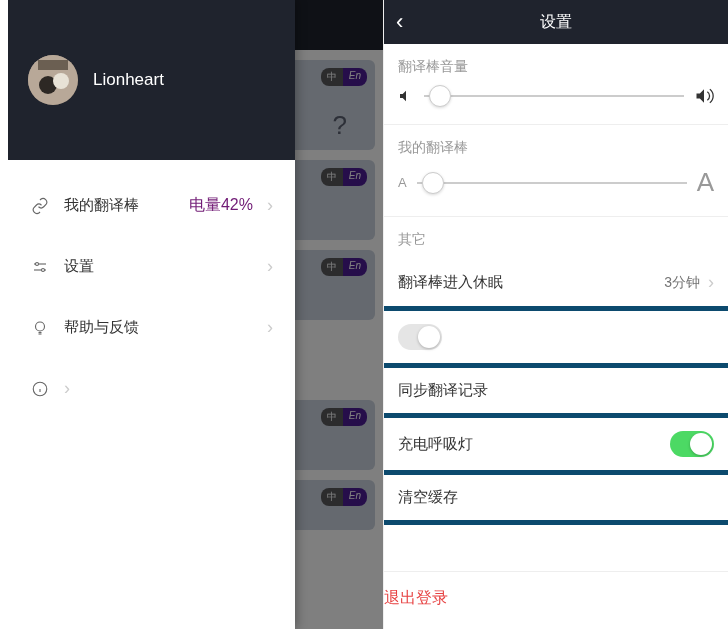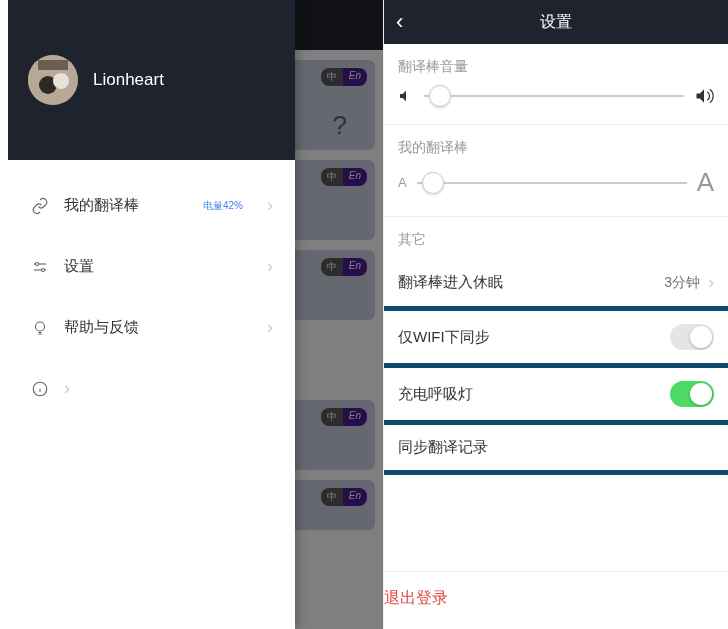--- a/index.html
+++ b/index.html
@@ -12,21 +12,21 @@
     .drawer { position: relative; width: 295px; height: 100%; background: #fff; z-index: 10; box-shadow: 2px 0 10px rgba(0,0,0,0.3); padding-left: 8px; }
     .drawer-header { height: 160px; background: #1f232d; display: flex; align-items: center; padding: 0 20px; gap: 15px; }
     .avatar { width: 50px; height: 50px; border-radius: 50%; background: linear-gradient(135deg, #c9b8a8 0%, #8a7b6d 40%, #3a3530 100%); overflow:hidden; display:flex; align-items:center; justify-content:center; }
     .avatar svg { width:50px; height:50px; }
     .username { color: #fff; font-size: 17px; font-weight: 400; }
     
     .menu { padding: 15px 0; }
     .menu-item { display: flex; align-items: center; padding: 20px 22px; cursor: pointer; }
     .mi-icon { width: 20px; color: #666; margin-right: 14px; display: flex; align-items: center; justify-content: center; }
     .mi-label { flex: 1; font-size: 15px; color: #333; }
-    .mi-right { font-size: 10px; color: #3b82f6; margin-right: 24px; }
+    .mi-right { font-size: 16px; color: #701a75; margin-right: 14px; }
     .chev { color: #ccc; font-size: 18px; }
     .bg-header { height: 50px; background: #1f232d; position:absolute; top:0; left:0; right:0;}
     .bg-cards { position:absolute; top:60px; left:0; right:0; display:flex; flex-direction:column; gap:10px; padding:0 8px;}
     .bg-card { height: 90px; background: #cbd2de; border-radius: 6px; position:relative; }
     .bg-pill { position:absolute; right:8px; top:8px; display:flex; }
     .pill-a { background:#58595b; color:#fff; font-size:10px; padding:2px 6px; border-radius:8px 0 0 8px;}
     .pill-b { background:#4c1d95; color:#fff; font-size:10px; padding:2px 6px; border-radius:0 8px 8px 0;font-style:italic;}
     .bg-q { position:absolute; right:28px; top:50px; font-size:26px; color:#5a6070;}
     
     
@@ -200,34 +200,36 @@
 
   <div class="section-label">其它</div>
 
   <div class="setting-row">
     <span class="s-label">翻译棒进入休眠</span>
     <span class="s-value">3分钟</span>
     <span class="chev">›</span>
   </div>
 
   <div class="setting-row">
-    <span class="s-label">仅WIFI下同步</span>
     <div class="toggle off">
         <div class="knob"></div>
       </div>
+  </div>
+
+  <div class="setting-row">
+    <span class="s-label">同步翻译记录</span>
   </div>
 
   <div class="setting-row">
     <span class="s-label">充电呼吸灯</span>
     <div class="toggle on">
         <div class="knob"></div>
       </div>
   </div>
 
   <div class="setting-row">
-    <span class="s-label">同步翻译记录</span>
-  </div>
-
+    <span class="s-label">清空缓存</span>
+  </div>
 
   <div class="flex-spacer"></div>
 
   <div class="logout">退出登录</div>
 </div>
 
 </body></html>

